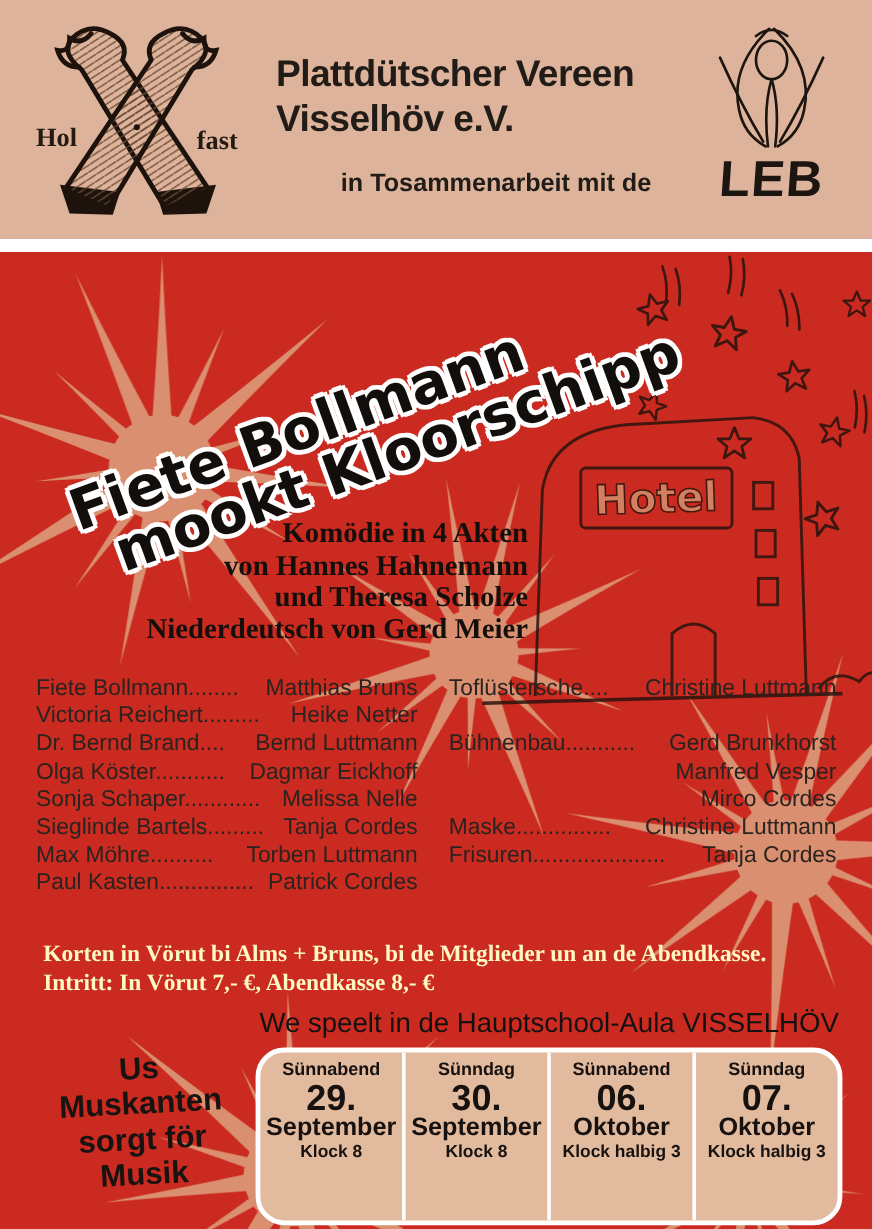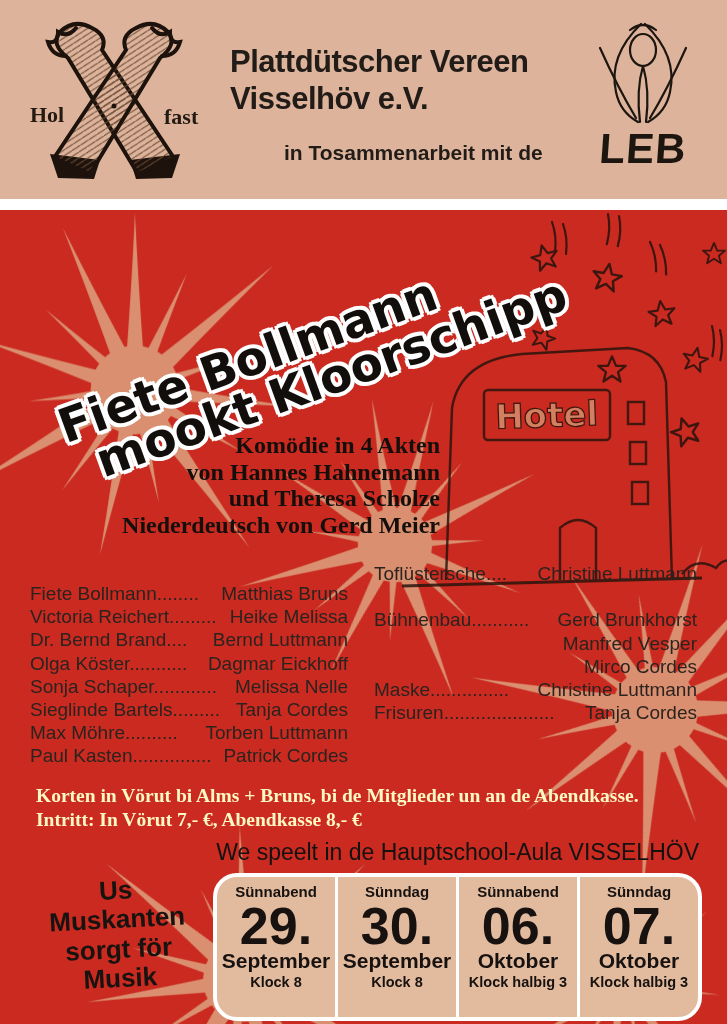--- a/index.html
+++ b/index.html
@@ -31,36 +31,36 @@
            line-height:1.04;color:#120e0c;
            text-shadow:-3px -3px 0 #fff,3px -3px 0 #fff,-3px 3px 0 #fff,3px 3px 0 #fff,
                        -4px 0 0 #fff,4px 0 0 #fff,0 -4px 0 #fff,0 4px 0 #fff;}
   .pt-line2{margin-left:24px;margin-top:-4px;}
   .subtitle{position:absolute;left:86px;top:222px;width:354px;text-align:right;
             font-family:"Liberation Serif",serif;font-weight:bold;font-size:24px;
             line-height:26.5px;color:#150f0c;}
   .cast{position:absolute;left:30px;top:352px;width:667px;display:flex;gap:26px;
         font-size:19px;color:#2b231f;}
   .cast-col{display:flex;flex-direction:column;}
-  .col-left{width:318px;margin-top:20px;}
+  .col-left{width:318px;}
   .col-right{width:323px;}
   .cast-row{display:flex;justify-content:space-between;min-height:23.2px;line-height:23.2px;}
   .tickets{position:absolute;left:36px;top:574px;font-family:"Liberation Serif",serif;
            font-weight:bold;font-size:19.5px;line-height:24px;color:#fef9c3;}
   .venue{position:absolute;right:28px;top:629px;font-weight:normal;font-size:23px;color:#141210;}
   .muskanten{position:absolute;left:22px;top:666px;width:192px;text-align:center;
              font-weight:bold;font-size:26px;line-height:1.13;color:#161310;
              transform:rotate(-3deg);}
   .dates-panel{position:absolute;left:213px;top:663px;width:489px;height:148px;
                box-sizing:border-box;background:#e2bb9f;border:4px solid #ffffff;
                border-radius:24px;display:flex;overflow:hidden;}
   .date-card{flex:1;text-align:center;padding-top:7px;color:#17120f;}
   .date-card + .date-card{border-left:3px solid #ffffff;}
   .d-day{font-weight:bold;font-size:15px;line-height:1.1;}
-  .d-num{font-weight:bold;font-size:52px;line-height:0.98;font-family:"Liberation Sans",sans-serif;}
+  .d-num{font-weight:bold;font-size:30px;line-height:0.98;font-family:"Liberation Sans",sans-serif;}
   .d-month{font-weight:bold;font-size:21px;line-height:1.05;margin-top:-1px;}
   .d-time{font-weight:bold;font-size:14.5px;line-height:1.2;margin-top:1px;}
 </style>
 </head>
 <body>
 
 <div class="poster">
 
   <div class="header">
 
@@ -194,21 +194,21 @@
     </div>
 
     <div class="cast">
       <div class="cast-col col-left">
         <div class="cast-row">
             <span>Fiete Bollmann........</span>
             <span>Matthias Bruns</span>
           </div>
         <div class="cast-row">
             <span>Victoria Reichert.........</span>
-            <span>Heike Melissa</span>
+            <span>Heike Netter</span>
           </div>
         <div class="cast-row">
             <span>Dr. Bernd Brand....</span>
             <span>Bernd Luttmann</span>
           </div>
         <div class="cast-row">
             <span>Olga Köster...........</span>
             <span>Dagmar Eickhoff</span>
           </div>
         <div class="cast-row">

